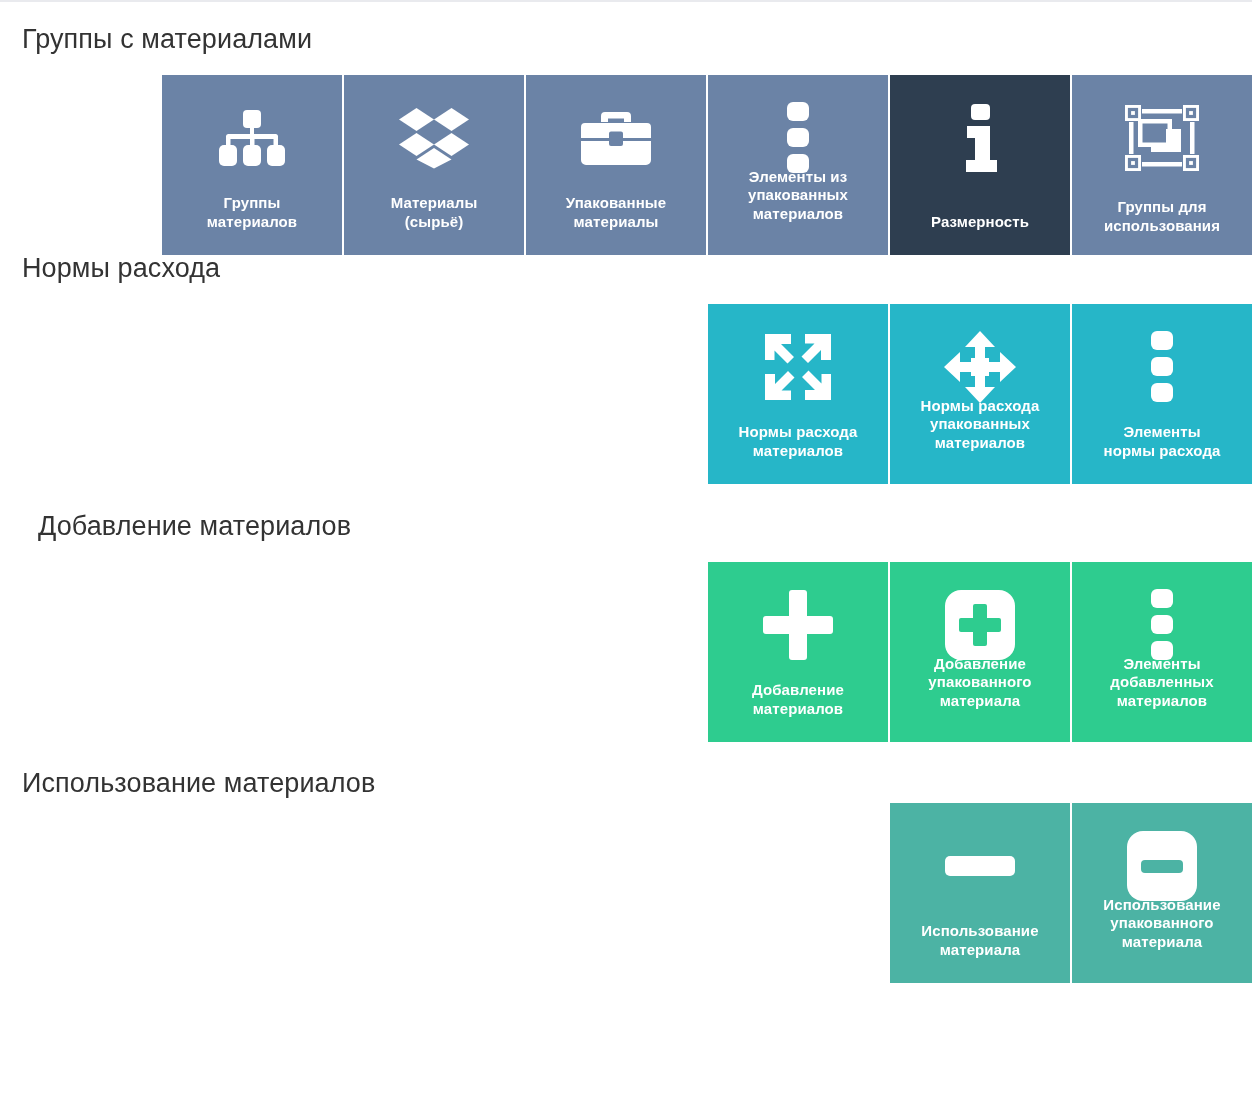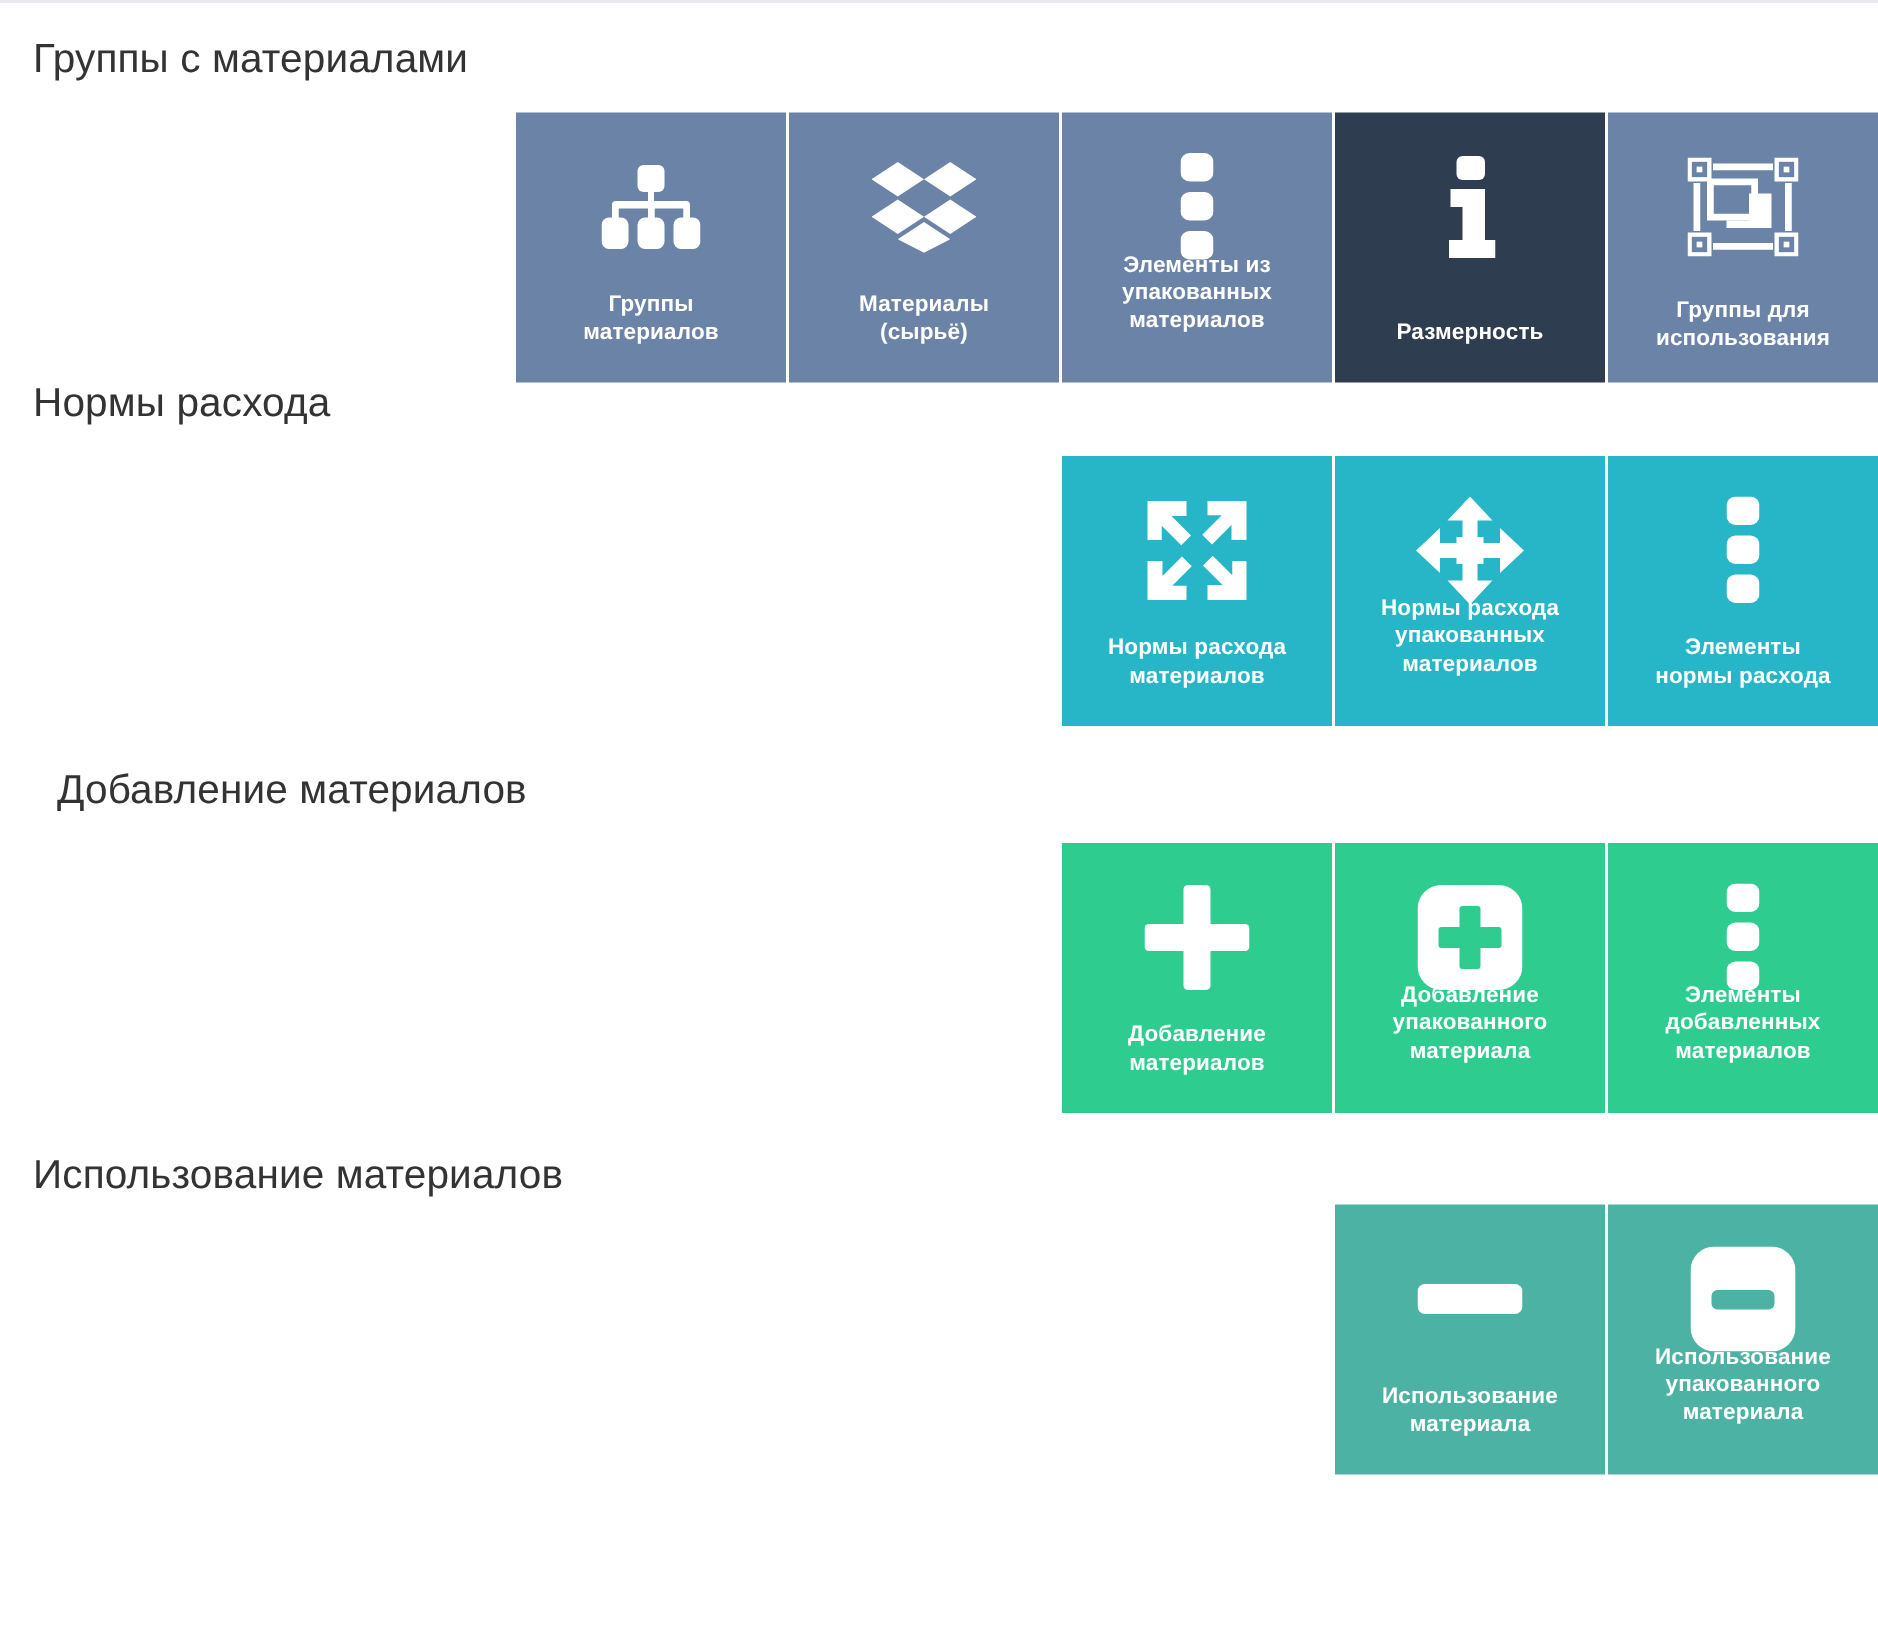--- a/index.html
+++ b/index.html
@@ -129,20 +129,31 @@
                 <polygon points="17.5,26 35,37.5 17.5,49 0,37.5" fill="#fff"></polygon>
                 <polygon points="52.5,26 70,37.5 52.5,49 35,37.5" fill="#fff"></polygon>
                 <polygon points="35,41 52.5,52.5 35,61.5 17.5,52.5" fill="#fff"></polygon>
               </svg>
             </span>
             <span class="tile-label lbl-1">Материалы
 (сырьё)</span>
           </a>
           <a class="tile" href="#" style="background: rgb(107, 131, 166);">
             <span class="tile-icon">
+              <svg width="70" height="56" viewBox="0 0 70 56" aria-hidden="true">
+                <path d="M24 2h22a4 4 0 0 1 4 4v6h-7V8.5H27V12h-7V6a4 4 0 0 1 4-4z" fill="#fff"></path>
+                <path d="M4 13h62a4 4 0 0 1 4 4v11H42v-4.5a2 2 0 0 0-2-2H30a2 2 0 0 0-2 2V28H0V17a4 4 0 0 1 4-4z" fill="#fff"></path>
+                <path d="M0 31h28v3a2 2 0 0 0 2 2h10a2 2 0 0 0 2-2v-3h28v19a5 5 0 0 1-5 5H5a5 5 0 0 1-5-5V31z" fill="#fff"></path>
+              </svg>
+            </span>
+            <span class="tile-label lbl-1">Упакованные
+материалы</span>
+          </a>
+          <a class="tile" href="#" style="background: rgb(107, 131, 166);">
+            <span class="tile-icon">
               <svg width="22" height="72" viewBox="0 0 22 72" aria-hidden="true">
                 <rect x="0" y="0" width="22" height="19" rx="6" fill="#fff"></rect>
                 <rect x="0" y="26" width="22" height="19" rx="6" fill="#fff"></rect>
                 <rect x="0" y="52" width="22" height="19" rx="6" fill="#fff"></rect>
               </svg>
             </span>
             <span class="tile-label lbl-3">Элементы из
 упакованных
 материалов</span>
           </a>

